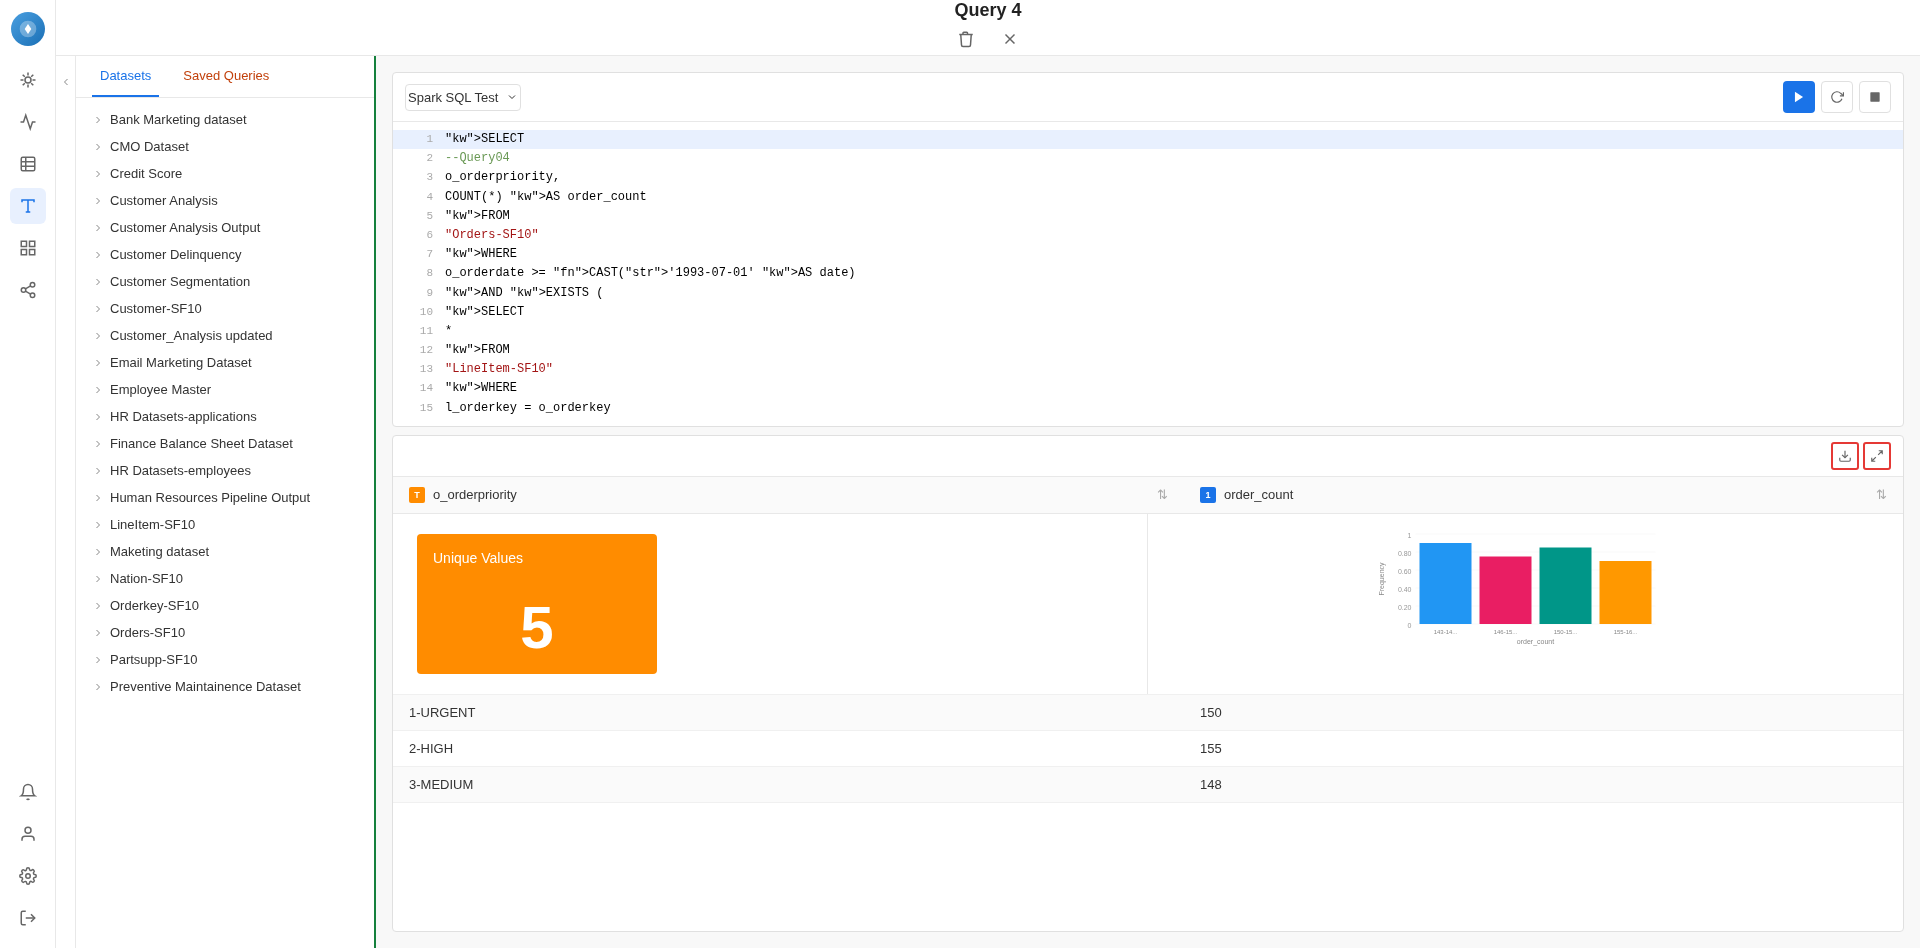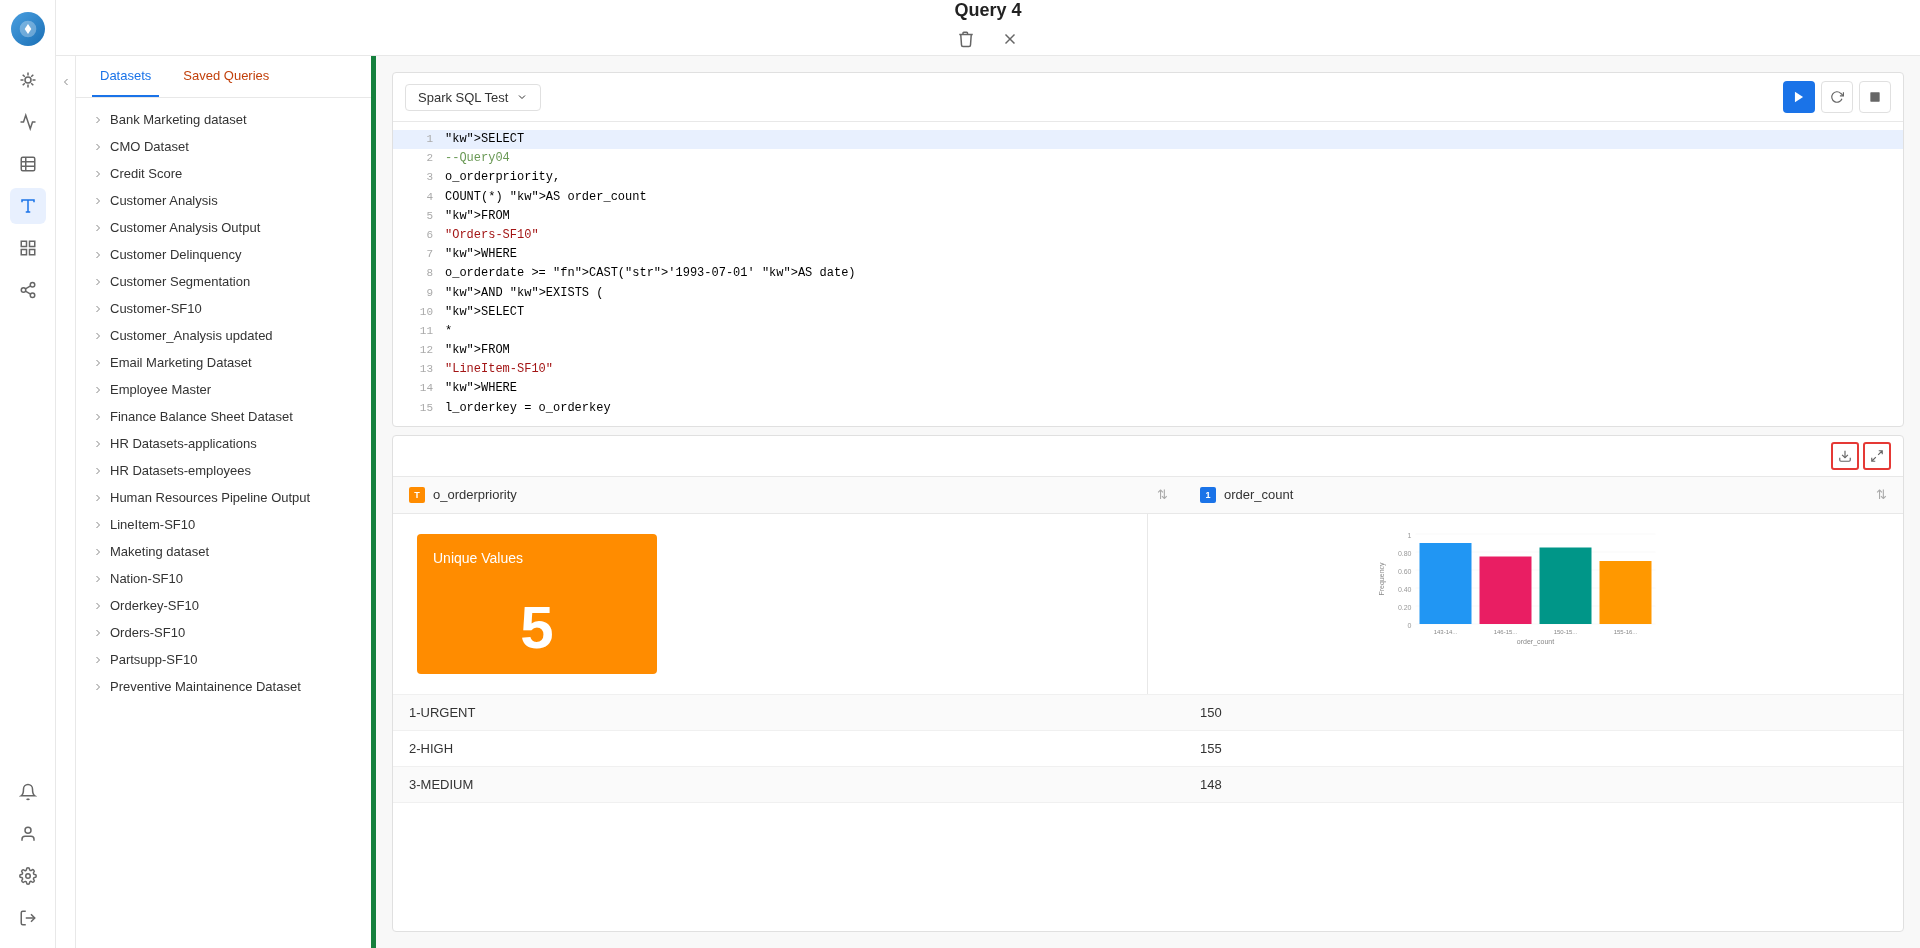--- a/index.html
+++ b/index.html
@@ -94,21 +94,21 @@
       justify-content: center;
       cursor: pointer;
       flex-shrink: 0;
     }
     .sidebar-toggle svg { width: 12px; height: 12px; color: #888; }
 
     
     .sidebar {
       width: 300px;
       background: #fff;
-      border-right: 5px solid #15803d;
+      border-right: 2px solid #15803d;
       display: flex;
       flex-direction: column;
       overflow: hidden;
       flex-shrink: 0;
     }
     .sidebar-tabs {
       display: flex;
       border-bottom: 1px solid #e8e8e8;
       padding: 0 16px;
     }
@@ -169,21 +169,21 @@
       align-items: center;
       justify-content: space-between;
       padding: 8px 12px;
       border-bottom: 1px solid #e8e8e8;
     }
     .datasource-select {
       display: flex;
       align-items: center;
       border: 1px solid #e0e0e0;
       border-radius: 4px;
-      padding: 5px 12px;
+      padding: 5px 2px;
       font-size: 13px;
       color: #333;
       background: #fff;
       cursor: pointer;
       gap: 8px;
     }
     .editor-actions {
       display: flex;
       gap: 6px;
       align-items: center;
@@ -497,27 +497,27 @@
           <div class="sidebar-item">
             <svg class="chevron" viewBox="0 0 24 24" fill="none" stroke="currentColor" stroke-width="2">
               <polyline points="9,18 15,12 9,6"></polyline>
             </svg>
             <span>Employee Master</span>
           </div>
           <div class="sidebar-item">
             <svg class="chevron" viewBox="0 0 24 24" fill="none" stroke="currentColor" stroke-width="2">
               <polyline points="9,18 15,12 9,6"></polyline>
             </svg>
+            <span>HR Datasets-applications</span>
+          </div>
+          <div class="sidebar-item">
+            <svg class="chevron" viewBox="0 0 24 24" fill="none" stroke="currentColor" stroke-width="2">
+              <polyline points="9,18 15,12 9,6"></polyline>
+            </svg>
             <span>Finance Balance Sheet Dataset</span>
-          </div>
-          <div class="sidebar-item">
-            <svg class="chevron" viewBox="0 0 24 24" fill="none" stroke="currentColor" stroke-width="2">
-              <polyline points="9,18 15,12 9,6"></polyline>
-            </svg>
-            <span>HR Datasets-applications</span>
           </div>
           <div class="sidebar-item">
             <svg class="chevron" viewBox="0 0 24 24" fill="none" stroke="currentColor" stroke-width="2">
               <polyline points="9,18 15,12 9,6"></polyline>
             </svg>
             <span>HR Datasets-employees</span>
           </div>
           <div class="sidebar-item">
             <svg class="chevron" viewBox="0 0 24 24" fill="none" stroke="currentColor" stroke-width="2">
               <polyline points="9,18 15,12 9,6"></polyline>

